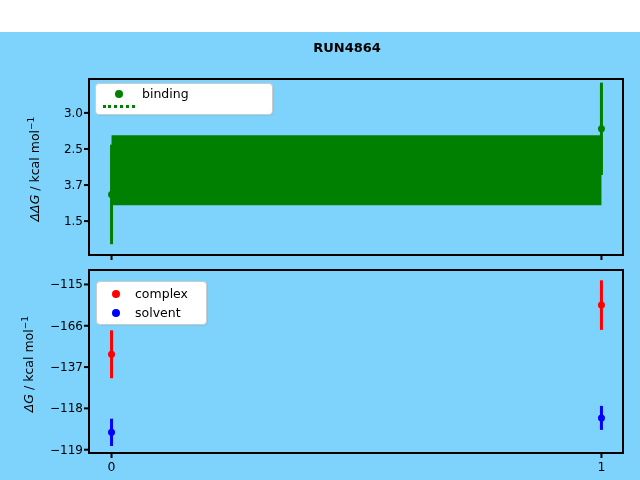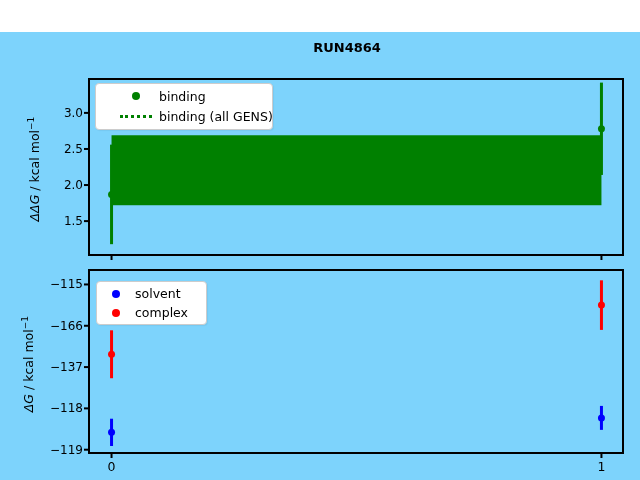--- a/index.html
+++ b/index.html
@@ -57,62 +57,61 @@
       <line x1="84" y1="335.0767494356658" x2="89" y2="335.0767494356658" stroke="#000000" stroke-width="2"></line>
       <line x1="84" y1="376.38600451467266" x2="89" y2="376.38600451467266" stroke="#000000" stroke-width="2"></line>
       <line x1="84" y1="417.69525959367957" x2="89" y2="417.69525959367957" stroke="#000000" stroke-width="2"></line>
       <line x1="111.53577981651375" y1="421" x2="111.53577981651375" y2="426" stroke="#000000" stroke-width="2"></line>
       <line x1="601.4440366972477" y1="421" x2="601.4440366972477" y2="426" stroke="#000000" stroke-width="2"></line>
     </svg>
 
   <div id="ticks">
       <div class="ytick" style="position: absolute; left: 23px; top: 72.9016px;">3.0</div>
       <div class="ytick" style="position: absolute; left: 23px; top: 108.967px;">2.5</div>
-      <div class="ytick" style="position: absolute; left: 23px; top: 145.033px;">2.0</div>
+      <div class="ytick" style="position: absolute; left: 23px; top: 145.033px;">3.7</div>
       <div class="ytick" style="position: absolute; left: 23px; top: 181.098px;">1.5</div>
       <div class="ytick" style="position: absolute; left: 23px; top: 244.458px;">−115</div>
       <div class="ytick" style="position: absolute; left: 23px; top: 285.767px;">−166</div>
       <div class="ytick" style="position: absolute; left: 23px; top: 327.077px;">−137</div>
       <div class="ytick" style="position: absolute; left: 23px; top: 368.386px;">−118</div>
       <div class="ytick" style="position: absolute; left: 23px; top: 409.695px;">−119</div>
       <div class="xtick" style="position: absolute; left: 91.5358px; top: 427px;">0</div>
       <div class="xtick" style="position: absolute; left: 581.444px; top: 427px;">1</div>
     </div>
 
   <div class="ylabel" style="left:-77px;top:127px;">
     <span class="var">ΔΔG</span><span> / kcal mol</span><sup>−1</sup>
   </div>
   <div class="ylabel" style="left:-83px;top:322px;">
     <span class="var">ΔG</span><span> / kcal mol</span><sup>−1</sup>
   </div>
 
   <div class="xlabel" style="left:356px;top:446px;">GEN</div>
 
-  <div class="legend" style="left:95px;top:51px;width:178px;height:47px;padding-left:17px;">
+  <div class="legend" style="left:95px;top:51px;width:178px;height:32px;">
     <div class="legend-row">
       <span class="legend-marker">
           <span class="dot" style="background: rgb(0, 128, 0);"></span>
         </span>
       <span class="legend-label">binding</span>
     </div>
     <div class="legend-row">
       <span class="legend-marker">
           <span class="dotline"></span>
         </span>
-      <span class="legend-label">binding (all GENS)</span>
     </div>
   </div>
 
   <div class="legend" style="left:96px;top:249px;width:111px;height:44px;">
     <div class="legend-row">
       <span class="legend-marker" style="flex-basis:38px;width:38px;">
+          <span class="dot" style="background: rgb(255, 0, 0);"></span>
+        </span>
+      <span class="legend-label">complex</span>
+    </div>
+    <div class="legend-row">
+      <span class="legend-marker" style="flex-basis:38px;width:38px;">
           <span class="dot" style="background: rgb(0, 0, 255);"></span>
         </span>
       <span class="legend-label">solvent</span>
-    </div>
-    <div class="legend-row">
-      <span class="legend-marker" style="flex-basis:38px;width:38px;">
-          <span class="dot" style="background: rgb(255, 0, 0);"></span>
-        </span>
-      <span class="legend-label">complex</span>
     </div>
   </div>
 </div>
 
 </body></html>

